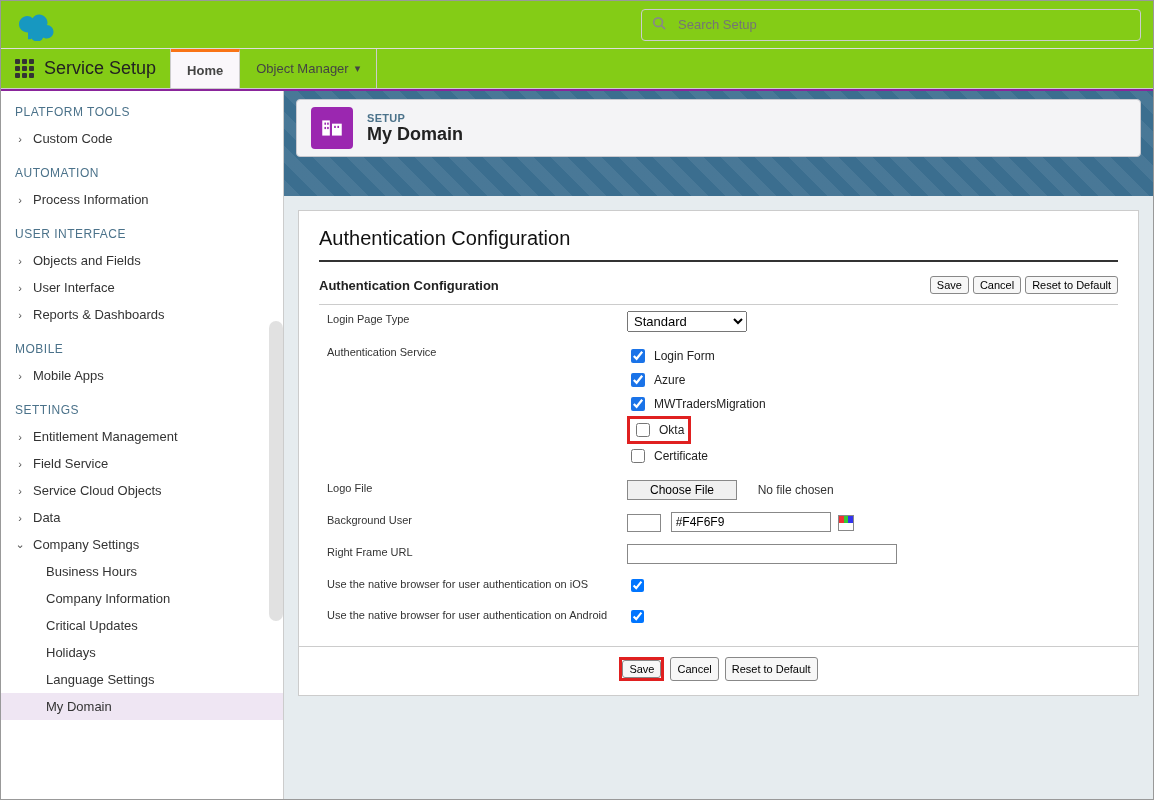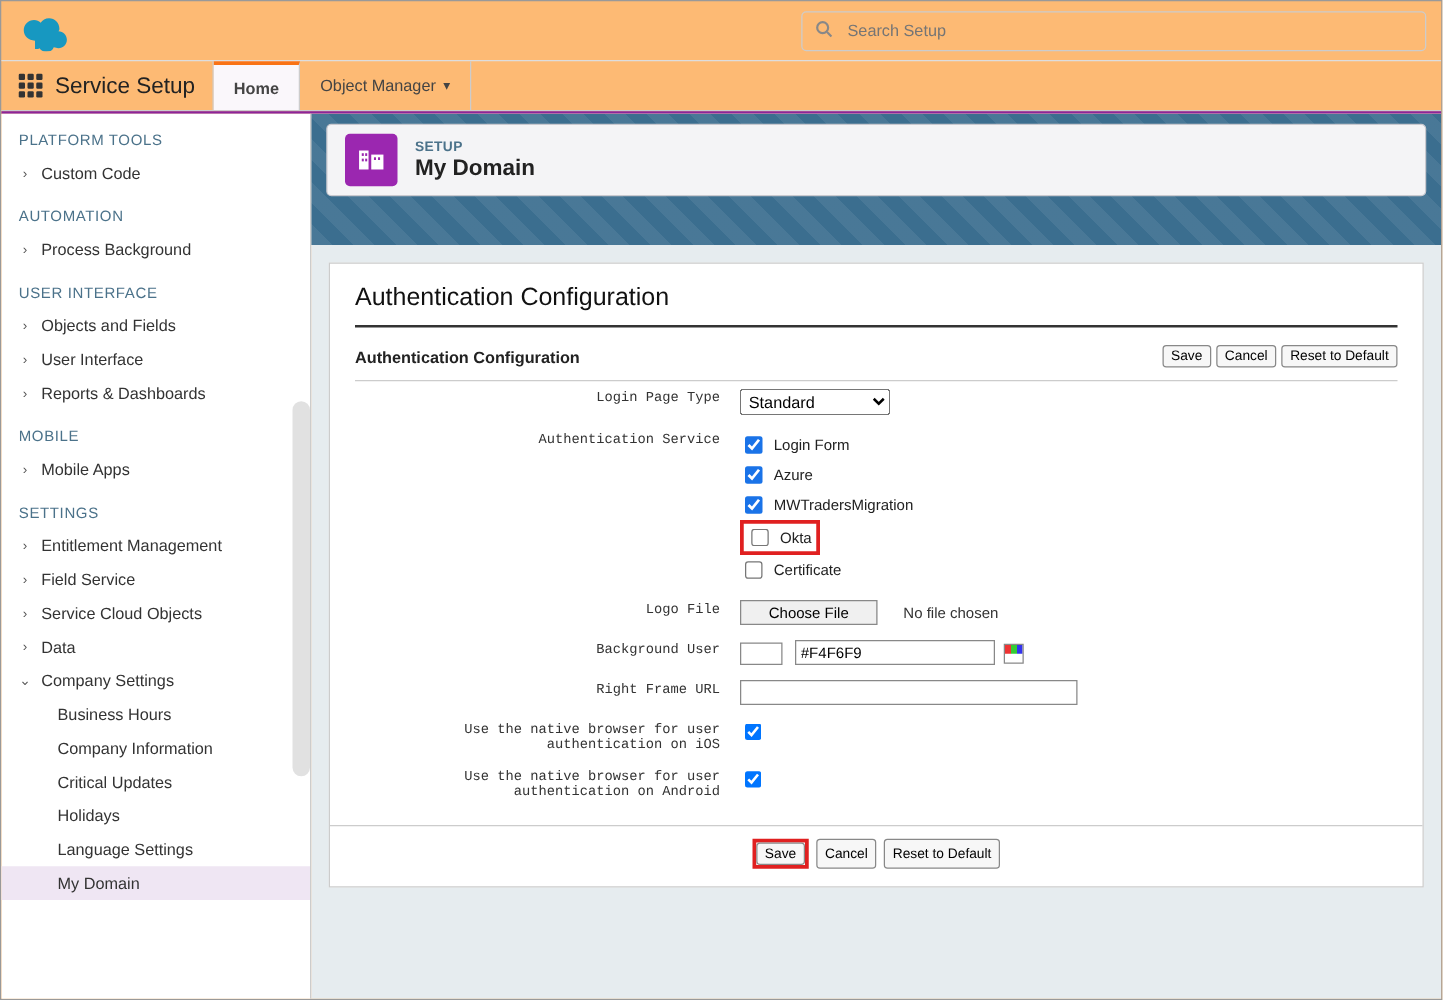--- a/index.html
+++ b/index.html
@@ -1,17 +1,17 @@
 <!DOCTYPE html>
 <html><head>
 <meta charset="utf-8">
 <style>
   * { box-sizing: border-box; }
   html, body { margin:0; padding:0; font-family: Arial, Helvetica, sans-serif; font-size:13px; color:#222; }
-  .viewport { width:1154px; height:800px; border:1px solid #999; position:relative; background:#fdba74; overflow:hidden; }
+  .viewport { width:1154px; height:800px; border:1px solid #999; position:relative; background:#84cc16; overflow:hidden; }
 
   
   .top-header { height:48px; display:flex; align-items:center; padding:0 12px; border-bottom:1px solid #ddd; }
   .logo-cloud { width:48px; height:32px; }
   .logo-cloud svg { width:48px; height:32px; }
   .search-wrap { margin-left:auto; width:500px; height:32px; border:1px solid #ccc; border-radius:4px; display:flex; align-items:center; padding:0 10px; color:#777; }
   .search-wrap .mag { margin-right:10px; }
   .search-wrap input { border:none; outline:none; flex:1; font-size:13px; color:#555; background:transparent; }
 
   
@@ -21,21 +21,21 @@
   .waffle span { width:5px; height:5px; background:#333; border-radius:1px; display:block; }
   .app-title { font-size:18px; font-weight:400; }
   .nav-tab { display:flex; align-items:center; padding:0 16px; border-right:1px solid #ccc; font-size:13px; color:#444; cursor:pointer; }
   .nav-tab.active { border-top:3px solid #f97316; background:#faf7fb; font-weight:700; }
   .nav-tab .chev { margin-left:6px; font-size:11px; }
 
   
   .body-split { display:flex; height:calc(800px - 48px - 40px); border-top:2px solid #8a259b; }
 
   
-  .sidebar { width:248px; border-right:1px solid #ccc; overflow-y:auto; position:relative; background:#fff; }
+  .sidebar { width:283px; border-right:1px solid #ccc; overflow-y:auto; position:relative; background:#fff; }
   .side-section { font-size:12px; color:#4b728a; letter-spacing:0.5px; padding:14px 14px 6px 14px; text-transform:uppercase; }
   .side-item { display:flex; align-items:center; gap:8px; padding:6px 14px; font-size:13px; color:#333; cursor:pointer; }
   .side-item .chev2 { font-size:11px; color:#555; width:10px; text-align:center; }
   .side-sub { padding:6px 14px 6px 45px; font-size:13px; color:#333; cursor:pointer; }
   .side-sub.active { background:#efe6f3; }
 
   
   .main { flex:1; background:#e6ecef; overflow:auto; position:relative; }
   .pattern-strip { height:105px; background:linear-gradient(#3b6e8f,#3b6e8f); position:relative; }
   .pattern-strip::before { content:""; position:absolute; inset:0; background:
@@ -50,21 +50,21 @@
   .content-card { margin:14px; background:#fff; border:1px solid #ccc; padding:16px 20px 0 20px; }
   .content-title { font-size:20px; font-weight:400; color:#111; margin-bottom:10px; }
   .content-hr { border:none; border-top:2px solid #333; margin:0 0 8px 0; }
   .subbar { display:flex; align-items:center; padding:6px 0 10px 0; border-bottom:1px solid #ccc; }
   .subbar-title { font-size:13px; font-weight:600; }
   .subbar-btns { margin-left:auto; display:flex; gap:4px; }
   .sf-btn { font-size:11px; padding:2px 6px; border:1px solid #888; background:#f7f7f7; border-radius:3px; cursor:pointer; font-family:inherit; }
 
   table.formtbl { width:100%; border-collapse:collapse; }
   table.formtbl td { padding:6px 8px; vertical-align:top; }
-  table.formtbl td.lbl { text-align:right; width:300px; font-size:11px; color:#333; padding-top:8px;font-family:Liberation Mono, monospace; }
+  table.formtbl td.lbl { width:300px; font-size:11px; color:#333; padding-top:8px; }
   .sel { font-size:13px; padding:1px 2px; }
   .chk-row { display:flex; align-items:center; gap:6px; font-size:12px; padding:2px 0; }
   .chk-row input[type=checkbox] { width:14px; height:14px; accent-color:#1a73e8; }
   .highlight-red { border:3px solid #e02020; padding:1px 4px 1px 2px; display:inline-flex; align-items:center; gap:6px; }
   .file-btn { font-size:12px; border:1px solid #888; background:#f0f0f0; padding:2px 22px; cursor:pointer; }
   .file-txt { font-size:12px; color:#333; margin-left:17px; }
   .swatch { display:inline-block; width:34px; height:18px; border:1px solid #888; background:#fff; vertical-align:middle; }
   .txtin { font-size:12px; padding:2px 4px; border:1px solid #888; }
   .color-picker-icon { display:inline-flex; width:16px; height:16px; border:1px solid #888; vertical-align:middle; margin-left:4px;
      background:
@@ -130,21 +130,21 @@
     <div class="sidebar">
       <div id="sidebar-mount">
           <div class="side-section">PLATFORM TOOLS</div>
           <div class="side-item">
             <span class="chev2">›</span>
             <span>Custom Code</span>
           </div>
           <div class="side-section">AUTOMATION</div>
           <div class="side-item">
             <span class="chev2">›</span>
-            <span>Process Background</span>
+            <span>Process Information</span>
           </div>
           <div class="side-section">USER INTERFACE</div>
           <div class="side-item">
             <span class="chev2">›</span>
             <span>Objects and Fields</span>
           </div>
           <div class="side-item">
             <span class="chev2">›</span>
             <span>User Interface</span>
           </div>

